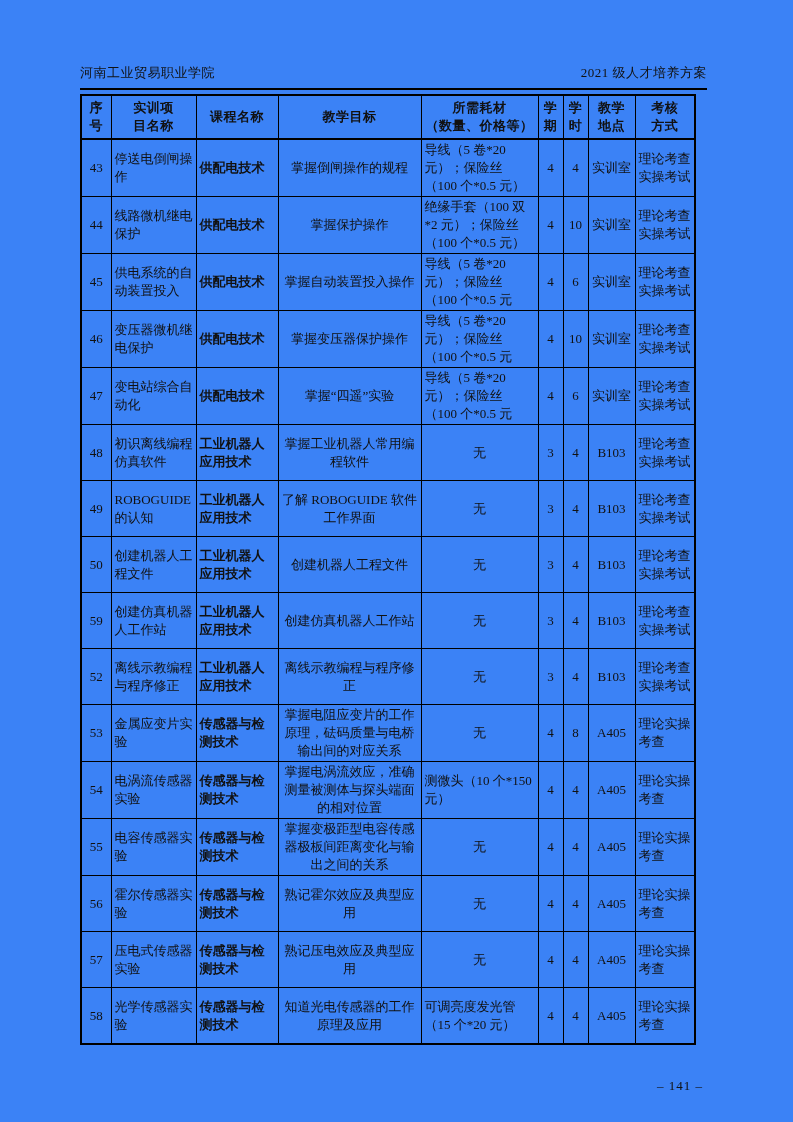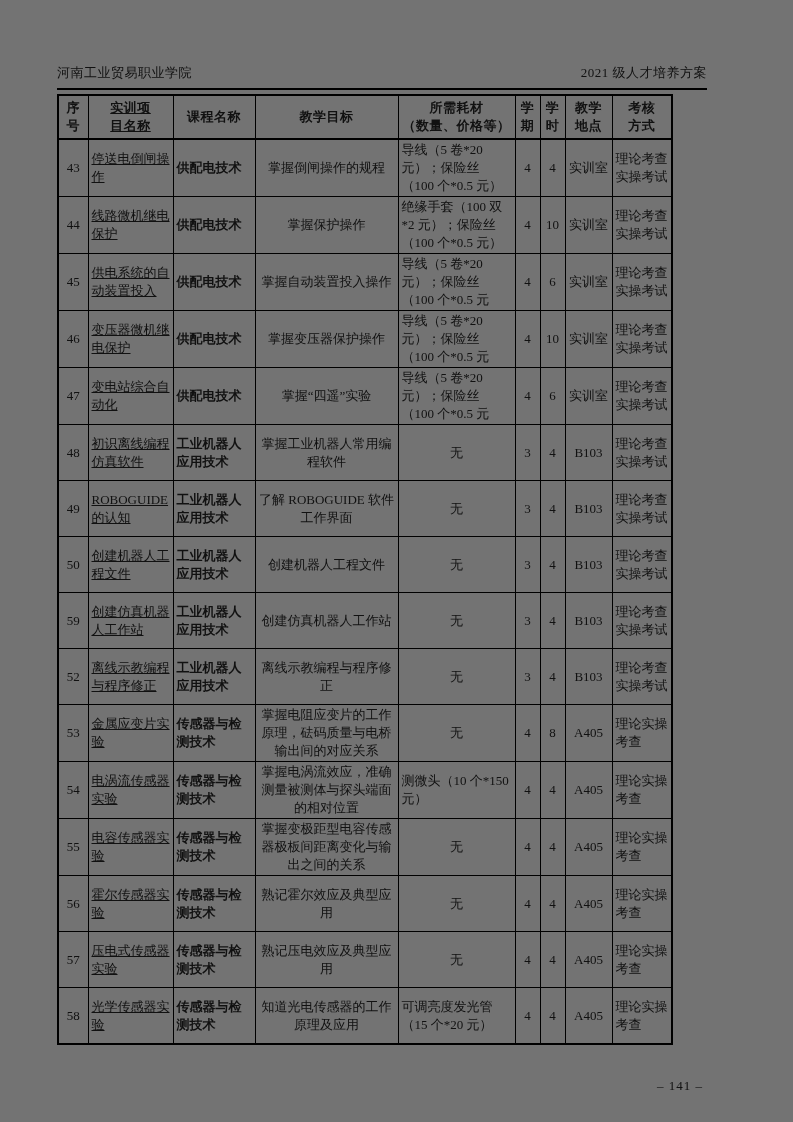--- a/index.html
+++ b/index.html
@@ -1,21 +1,21 @@
 <!DOCTYPE html>
 <html><head>
 <meta charset="utf-8">
 <style>
   html,body{margin:0;padding:0;background:#e8e8e8;}
   .page{
     position:relative;
     width:793px;height:1122px;
-    background:#737373;
+    background:#3b82f6;
     box-sizing:border-box;
-    padding:64px 86px 0 57px;
+    padding:64px 86px 0 80px;
     font-family:"Liberation Serif","DejaVu Serif",serif;
     color:#111;
   }
   .doc-header{
     display:flex;
     justify-content:space-between;
     align-items:flex-end;
     font-size:13px;
     letter-spacing:0.5px;
     padding-bottom:6px;
@@ -45,21 +45,21 @@
     border-bottom:2px solid #000;
     letter-spacing:0.5px;
   }
   .training-table tbody td{
     height:53px;
     padding:1px 3px;
     word-break:break-word;
   }
   
   .col-no{width:30px;}
-  .col-project{width:85px;text-decoration:underline;}
+  .col-project{width:85px;}
   .col-course{width:82px;font-weight:bold;}
   .col-goal{width:143px;}
   .col-materials{width:117px;}
   .col-semester{width:25px;}
   .col-hours{width:25px;}
   .col-location{width:47px;}
   .col-assessment{width:60px;}
   
   td.col-no,td.col-semester,td.col-hours,td.col-location{text-align:center;padding:1px 1px;}
   td.col-project{text-align:left;padding:1px 2px 1px 3px;}

